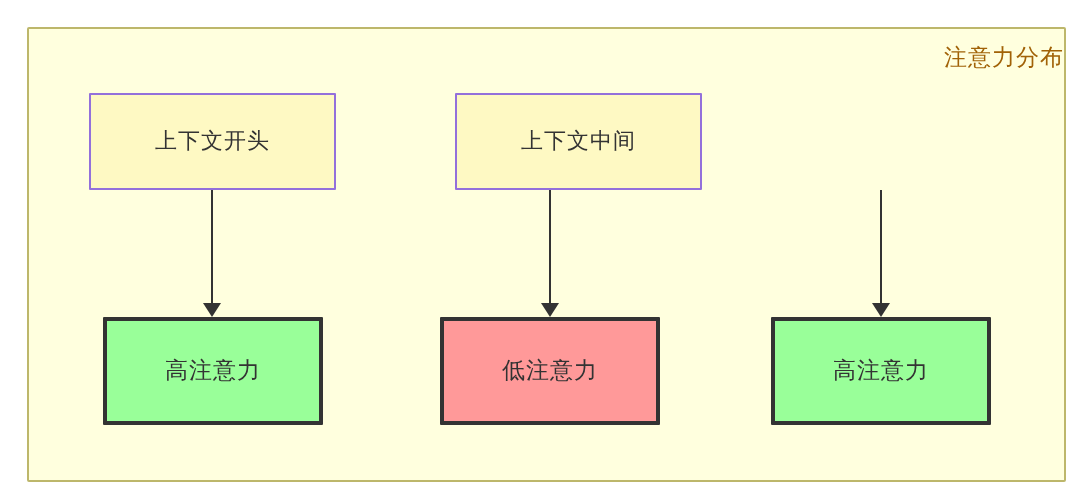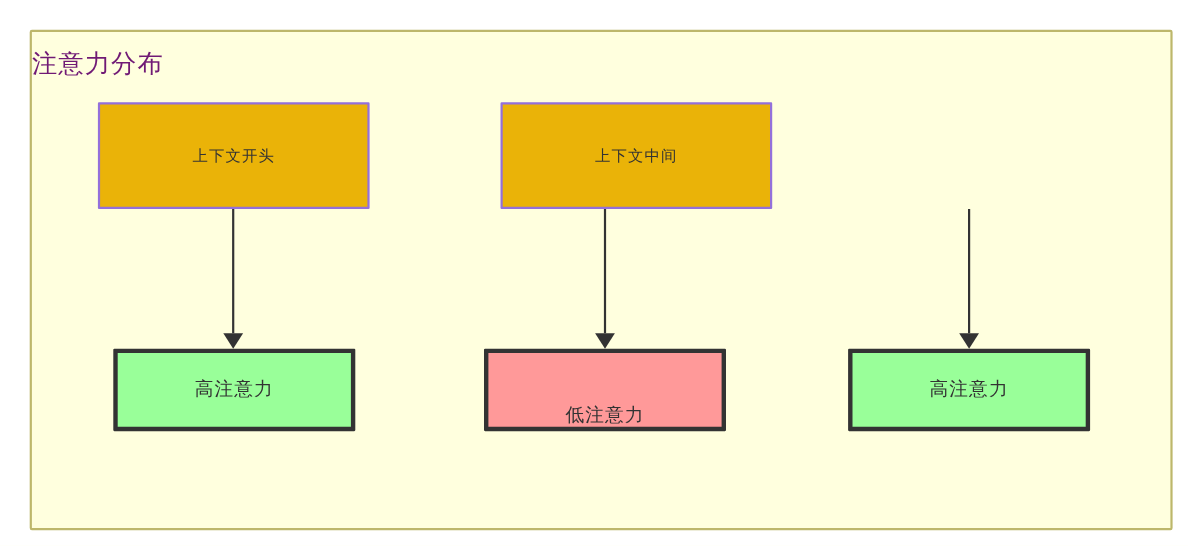--- a/index.html
+++ b/index.html
@@ -32,23 +32,23 @@
     background: #ffffde;
     border: 2px solid #bdb76b;
     border-radius: 2px;
   }
 
   .cluster-title {
     position: absolute;
     left: 0;
     top: 17px;
     width: 100%;
-    text-align: left;
+    text-align: right;
     font-size: 23px;
-    color: #701a75;
+    color: #a16207;
     letter-spacing: 1px;
     line-height: 1;
     white-space: nowrap;
     font-family: Liberation Serif, serif;
   }
 
   
   .node {
     position: absolute;
     box-sizing: border-box;
@@ -62,42 +62,42 @@
 
   .node-label {
     display: block;
     letter-spacing: 1px;
   }
 
   
   .node.ctx {
     width: 247px;
     height: 97px;
-    background: #eab308;
+    background: #fef9c3;
     border: 2px solid #9370db;
     border-radius: 1px;
-    font-size: 14px;
+    font-size: 22px;
   }
   .node.ctx-1 { left: 89px;  top: 93px; }
   .node.ctx-2 { left: 427px; top: 93px; margin-left: 28px; }
   .node.ctx-3 { left: 760px; top: 93px; }
 
   
   .node.att {
     width: 220px;
-    height: 75px;
+    height: 108px;
     border: 4px solid #333333;
     border-radius: 1px;
-    font-size: 17px;
+    font-size: 23px;
   }
   .node.att-high { background: #99ff99; }
   .node.att-low  { background: #ff9999; }
 
   .node.att-1 { left: 103px; top: 317px; }
-  .node.att-2 { left: 440px; top: 317px; align-items: flex-end; }
+  .node.att-2 { left: 440px; top: 317px; }
   .node.att-3 { left: 771px; top: 317px; }
 
   
   .edge {
     position: absolute;
     top: 190px;
     width: 2px;
     height: 113px;
     background: #333333;
   }

